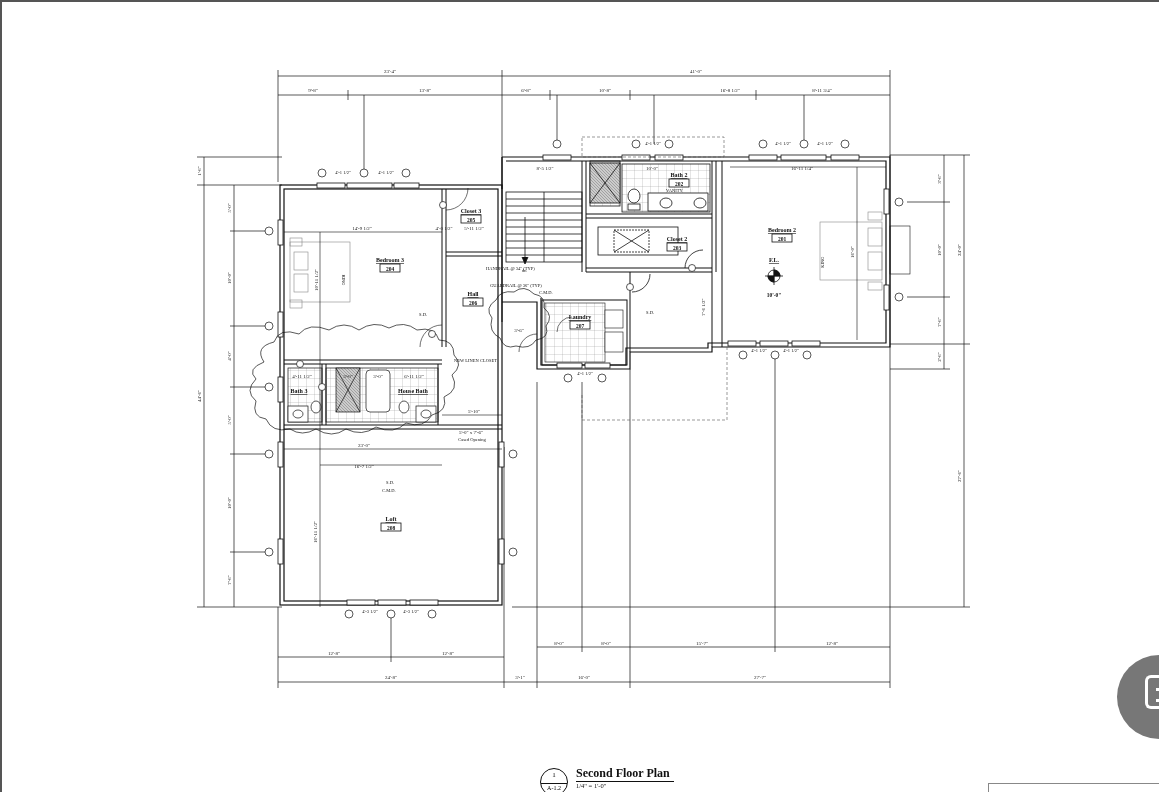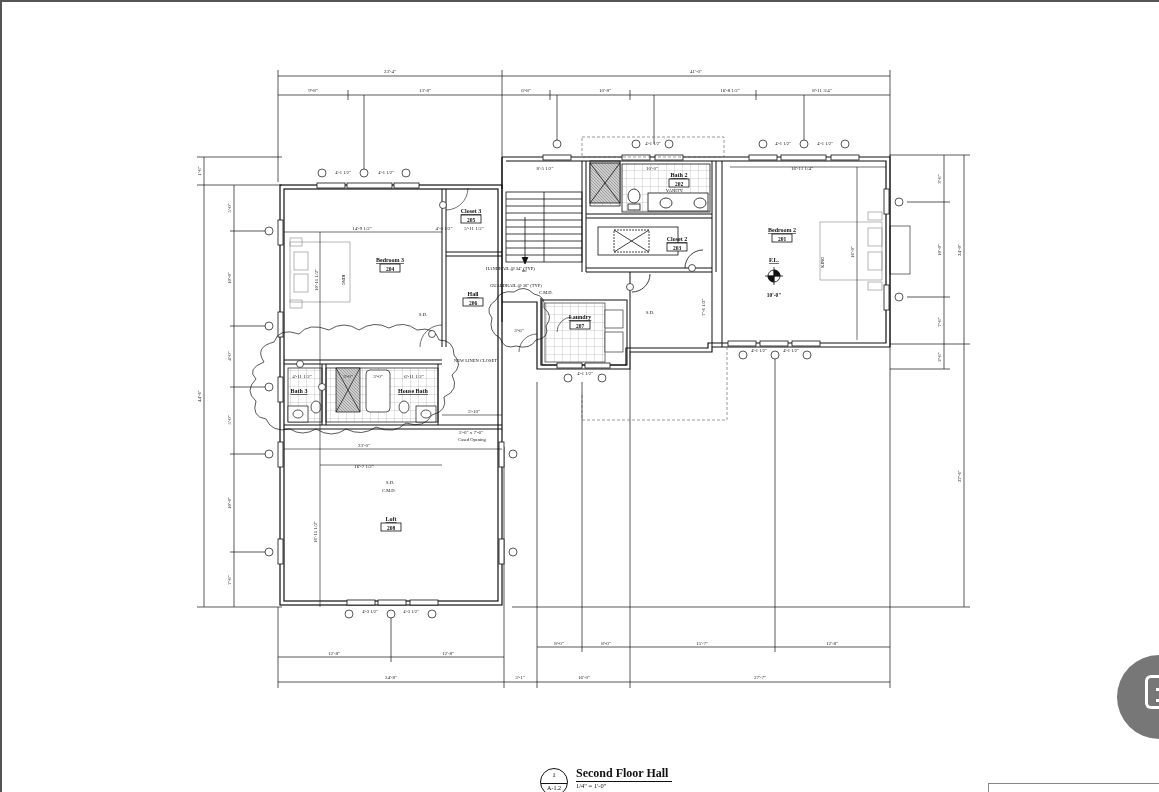--- a/index.html
+++ b/index.html
@@ -444,21 +444,21 @@
   </g>
 </svg>
 </div>
 
 <div class="title-block">
   <div class="callout">
     <div class="num">1</div>
     <div class="sheetref">A-1.2</div>
   </div>
   <div class="title-text">
-    <div class="title-main">Second Floor Hall</div>
+    <div class="title-main">Second Floor Plan</div>
     <div class="title-scale">1/4" = 1'-0"</div>
   </div>
 </div>
 
 <div class="bottom-rule"></div>
 
 <div class="fab">
   <div class="fab-icon"></div>
 </div>
 

